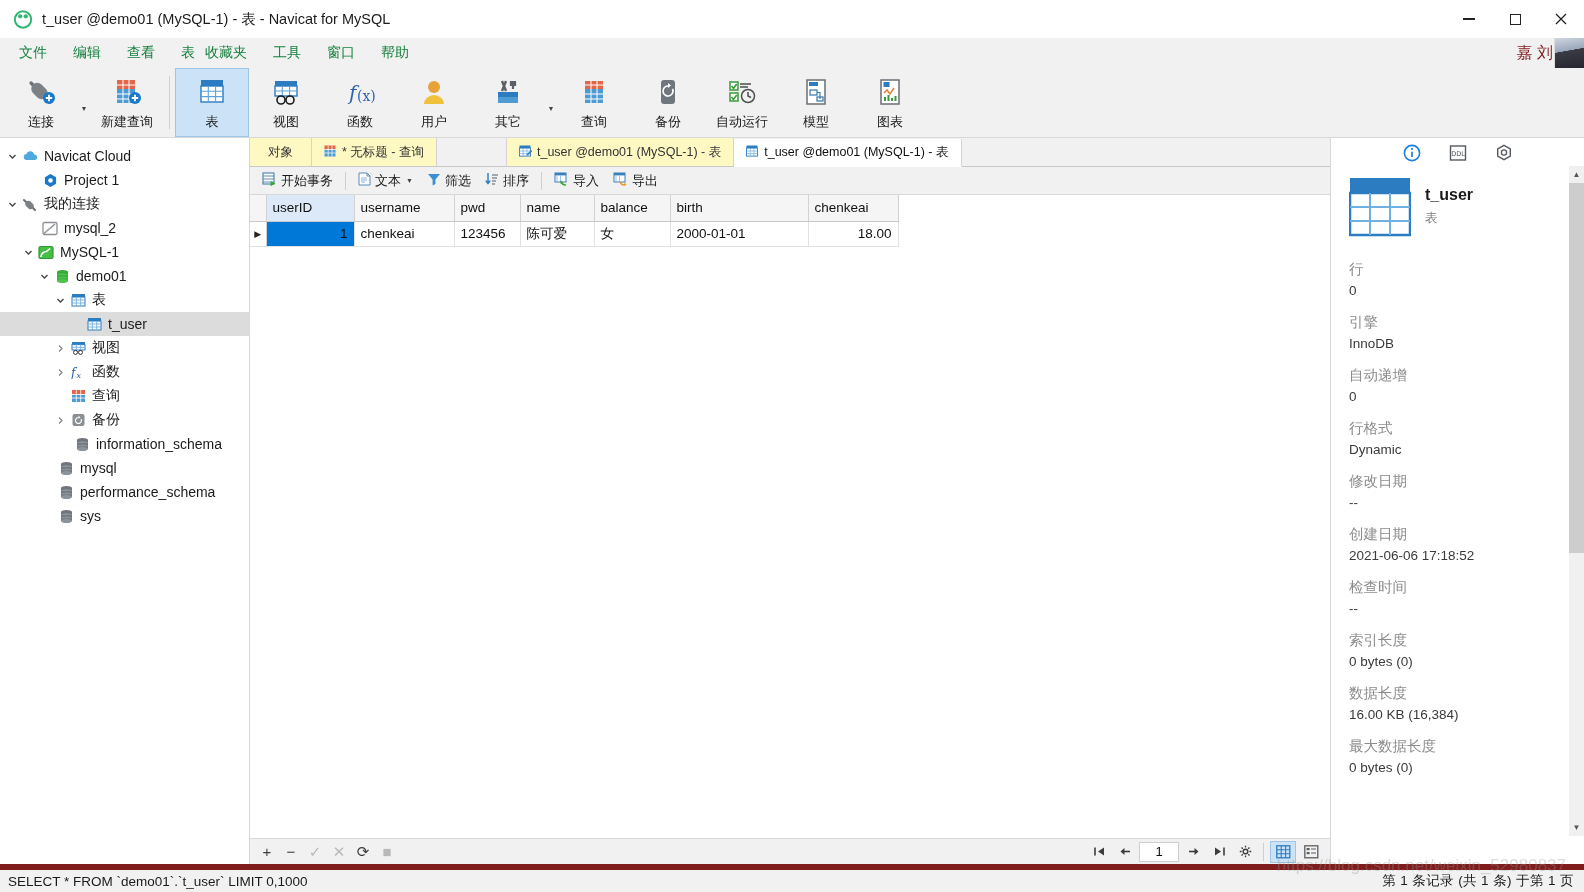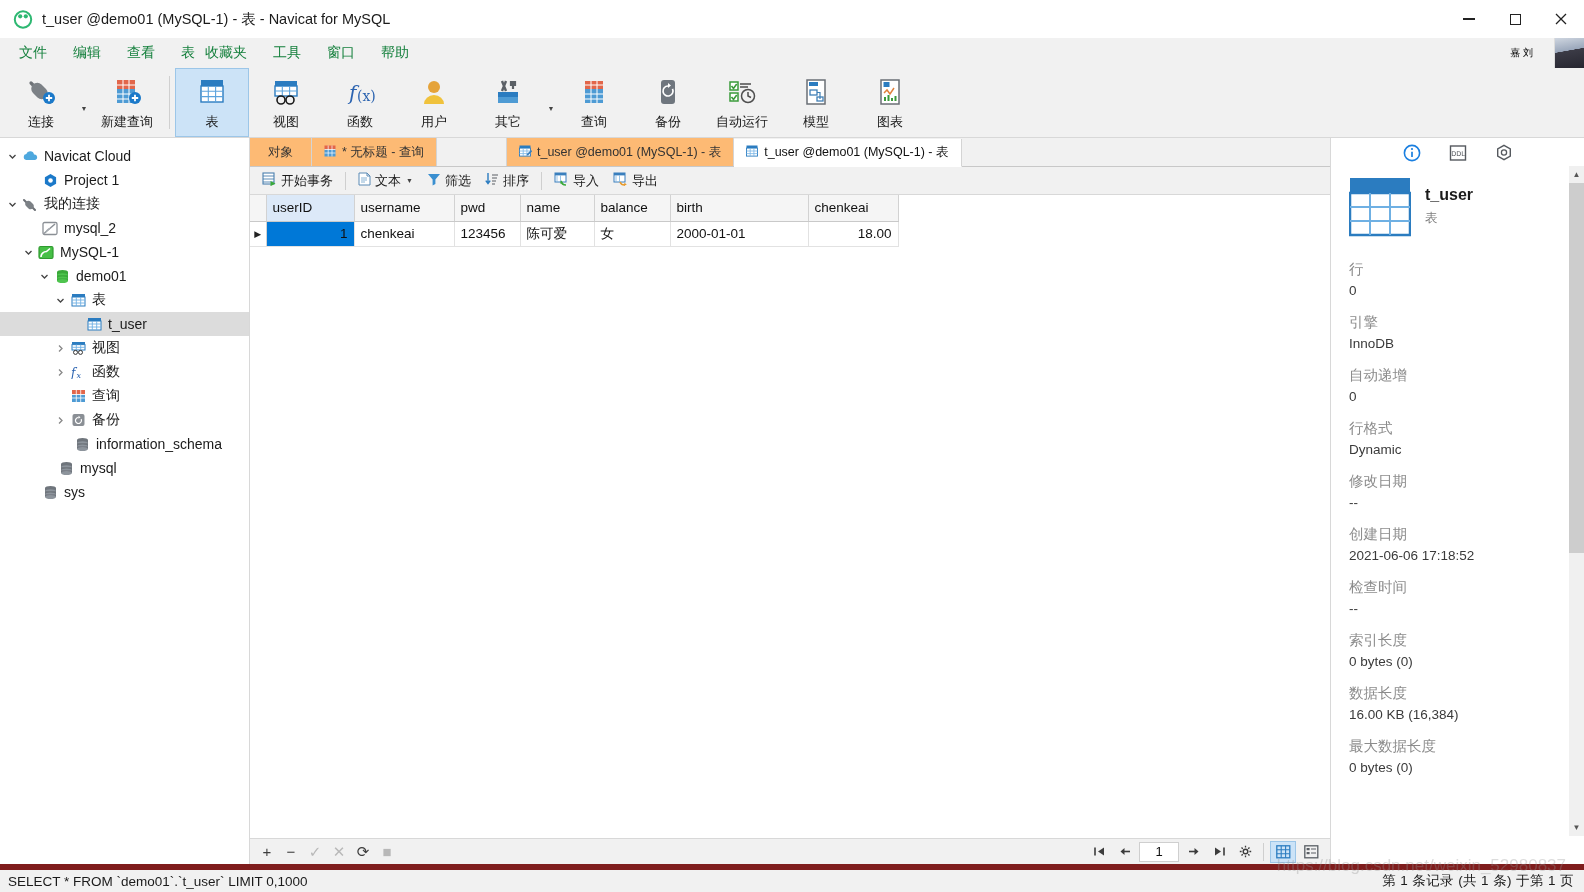--- a/index.html
+++ b/index.html
@@ -26,21 +26,21 @@
   .win-btn .sq { width: 11px; height: 11px; border: 1.4px solid #222; }
   .win-btn .mn { width: 12px; height: 1.4px; background: #222; }
 
   
   .menubar {
     height: 30px; background: #f1f1f1; display: flex; align-items: center;
     flex: 0 0 30px; padding-left: 6px; position: relative;
   }
   .menu-item { padding: 4px 13px; font-size: 14px; color: #15803d; cursor: default; }
   .user-area { margin-left: auto; display: flex; align-items: center; height: 30px; }
-  .user-name { font-size: 10px; color: #000000; margin-right: 21px; }
+  .user-name { font-size: 16px; color: #7f1d1d; margin-right: 1px; }
   .avatar {
     width: 30px; height: 30px; flex: 0 0 30px; overflow: hidden;
     background: linear-gradient(170deg,#cfd6e0 0%,#9aa7bb 42%,#3b3b46 43%,#262630 100%);
     border-left: 1px solid #ddd;
   }
 
   
   .toolbar {
     height: 70px; background: #f1f1f1; display: flex; align-items: stretch;
     flex: 0 0 70px; border-bottom: 1px solid #d8d8d8; padding-left: 4px;
@@ -78,21 +78,21 @@
   
   .center { flex: 1 1 auto; display: flex; flex-direction: column; min-width: 0; background: #fff; }
 
   .tabbar {
     height: 29px; flex: 0 0 29px; background: #f1f1f1; display: flex; align-items: flex-end;
     border-bottom: 1px solid #c8c8c8;
   }
   .tab {
     height: 28px; display: flex; align-items: center; gap: 5px; padding: 0 12px;
     font-size: 12.5px; color: #333; border-right: 1px solid #d4d4d4;
-    background: #fdba74; cursor: default; white-space: nowrap;
+    background: #fef9c3; cursor: default; white-space: nowrap;
   }
   .tab.obj { min-width: 62px; justify-content: center; padding: 0 16px; }
   .tab.active { background: #ffffff; color: #111; border-bottom: 1px solid #fff; margin-bottom: -1px; }
   .tab-pad { flex: 1 1 auto; border-right: 1px solid #d4d4d4; height: 28px; max-width: 70px; }
   .tab-fill { flex: 1 1 auto; height: 28px; }
 
   .datatoolbar {
     height: 28px; flex: 0 0 28px; background: #f1f1f1; display: flex; align-items: center;
     border-bottom: 1px solid #d8d8d8; padding-left: 6px; gap: 2px;
   }
@@ -589,22 +589,37 @@
               <ellipse cx="7.5" cy="6.2" rx="5.5" ry="2" fill="#8d949c"></ellipse>
               <rect x="2" y="6.2" width="11" height="3.2" fill="#6f757c"></rect>
               <ellipse cx="7.5" cy="9.4" rx="5.5" ry="2" fill="#8d949c"></ellipse>
               <rect x="2" y="9.4" width="11" height="2.6" fill="#6f757c"></rect>
               <ellipse cx="7.5" cy="12" rx="5.5" ry="2" fill="#8d949c"></ellipse>
             </svg>
           </span>
         <span>mysql</span>
       </div>
 
-
-      <div class="tree-row" style="padding-left:24px">
+      <div class="tree-row" style="padding-left:40px">
+        <span class="tw"></span>
+        <span class="tico">
+            <svg width="15" height="15" viewBox="0 0 15 15">
+              <ellipse cx="7.5" cy="3" rx="5.5" ry="2" fill="#6f757c"></ellipse>
+              <rect x="2" y="3" width="11" height="3.2" fill="#6f757c"></rect>
+              <ellipse cx="7.5" cy="6.2" rx="5.5" ry="2" fill="#8d949c"></ellipse>
+              <rect x="2" y="6.2" width="11" height="3.2" fill="#6f757c"></rect>
+              <ellipse cx="7.5" cy="9.4" rx="5.5" ry="2" fill="#8d949c"></ellipse>
+              <rect x="2" y="9.4" width="11" height="2.6" fill="#6f757c"></rect>
+              <ellipse cx="7.5" cy="12" rx="5.5" ry="2" fill="#8d949c"></ellipse>
+            </svg>
+          </span>
+        <span>performance_schema</span>
+      </div>
+
+      <div class="tree-row" style="padding-left:40px">
         <span class="tw"></span>
         <span class="tico">
             <svg width="15" height="15" viewBox="0 0 15 15">
               <ellipse cx="7.5" cy="3" rx="5.5" ry="2" fill="#6f757c"></ellipse>
               <rect x="2" y="3" width="11" height="3.2" fill="#6f757c"></rect>
               <ellipse cx="7.5" cy="6.2" rx="5.5" ry="2" fill="#8d949c"></ellipse>
               <rect x="2" y="6.2" width="11" height="3.2" fill="#6f757c"></rect>
               <ellipse cx="7.5" cy="9.4" rx="5.5" ry="2" fill="#8d949c"></ellipse>
               <rect x="2" y="9.4" width="11" height="2.6" fill="#6f757c"></rect>
               <ellipse cx="7.5" cy="12" rx="5.5" ry="2" fill="#8d949c"></ellipse>

